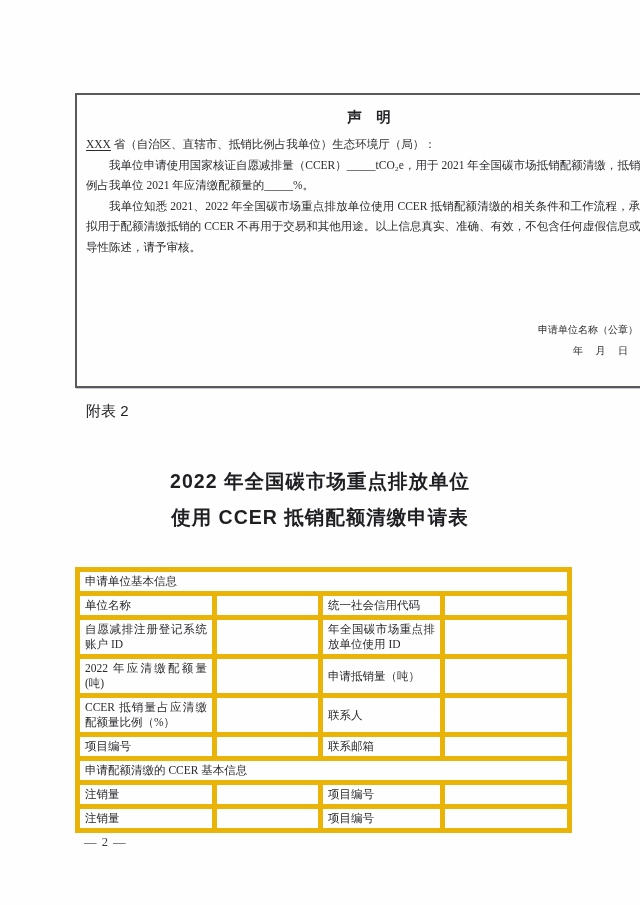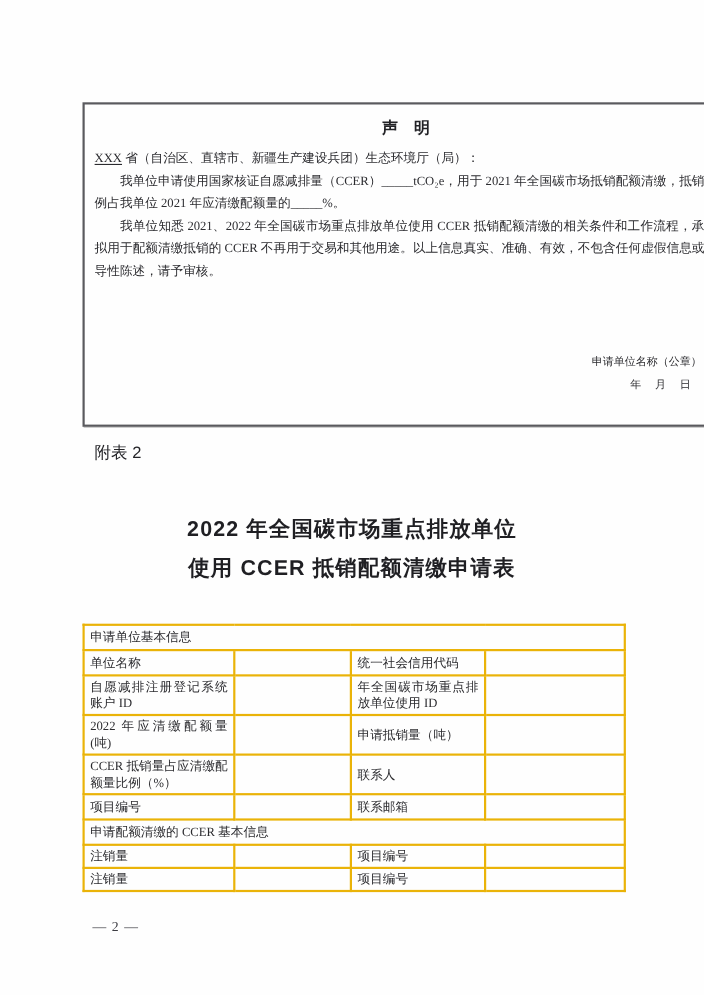--- a/index.html
+++ b/index.html
@@ -39,41 +39,41 @@
     letter-spacing:1px; color:#1f1f23;
   }
   
   .form-table {
     position:absolute; left:75px; top:567px; width:492px;
     border-collapse:collapse; table-layout:fixed;
     font-size:11.5px; color:#2b2b2f;
     border:2px solid #4c4c50;
   }
   .form-table td {
-    border:2px solid #eab308; padding:2px 5px; vertical-align:middle;
+    border:5px solid #eab308; padding:2px 5px; vertical-align:middle;
     overflow:hidden; text-align:justify;
   }
   tr.h-single { height:23px; }
   tr.h-double { height:35px; }
   tr.h-short  { height:21px; }
   td.section-cell { text-align:left; }
   
   .page-footer {
     position:absolute; left:84px; top:835px;
     font-size:12.5px; color:#3c3c42; letter-spacing:1px;
   }
 </style>
 </head>
 <body>
 
 <div class="page">
 
   <div class="decl-box">
     <div class="decl-heading">声　明</div>
-    <p><span class="u-blank">XXX</span><span> 省（自治区、直辖市、新疆生产建设兵团）生态环境厅（局）：</span></p>
+    <p><span class="u-blank">XXX</span><span> 省（自治区、直辖市、抵销比例占我单位）生态环境厅（局）：</span></p>
     <p class="indent">我单位申请使用国家核证自愿减排量（CCER）_____tCO₂e，用于 2021 年全国碳市场抵销配额清缴，抵销比例占我单位 2021 年应清缴配额量的_____%。</p>
     <p class="indent">我单位知悉 2021、2022 年全国碳市场重点排放单位使用 CCER 抵销配额清缴的相关条件和工作流程，承诺拟用于配额清缴抵销的 CCER 不再用于交易和其他用途。以上信息真实、准确、有效，不包含任何虚假信息或误导性陈述，请予审核。</p>
     <div class="sig-block">
       <div class="sig-name">申请单位名称（公章）</div>
       <div class="sig-date">年　 月　 日</div>
     </div>
   </div>
 
   <div class="attach-label">附表 2</div>
 

